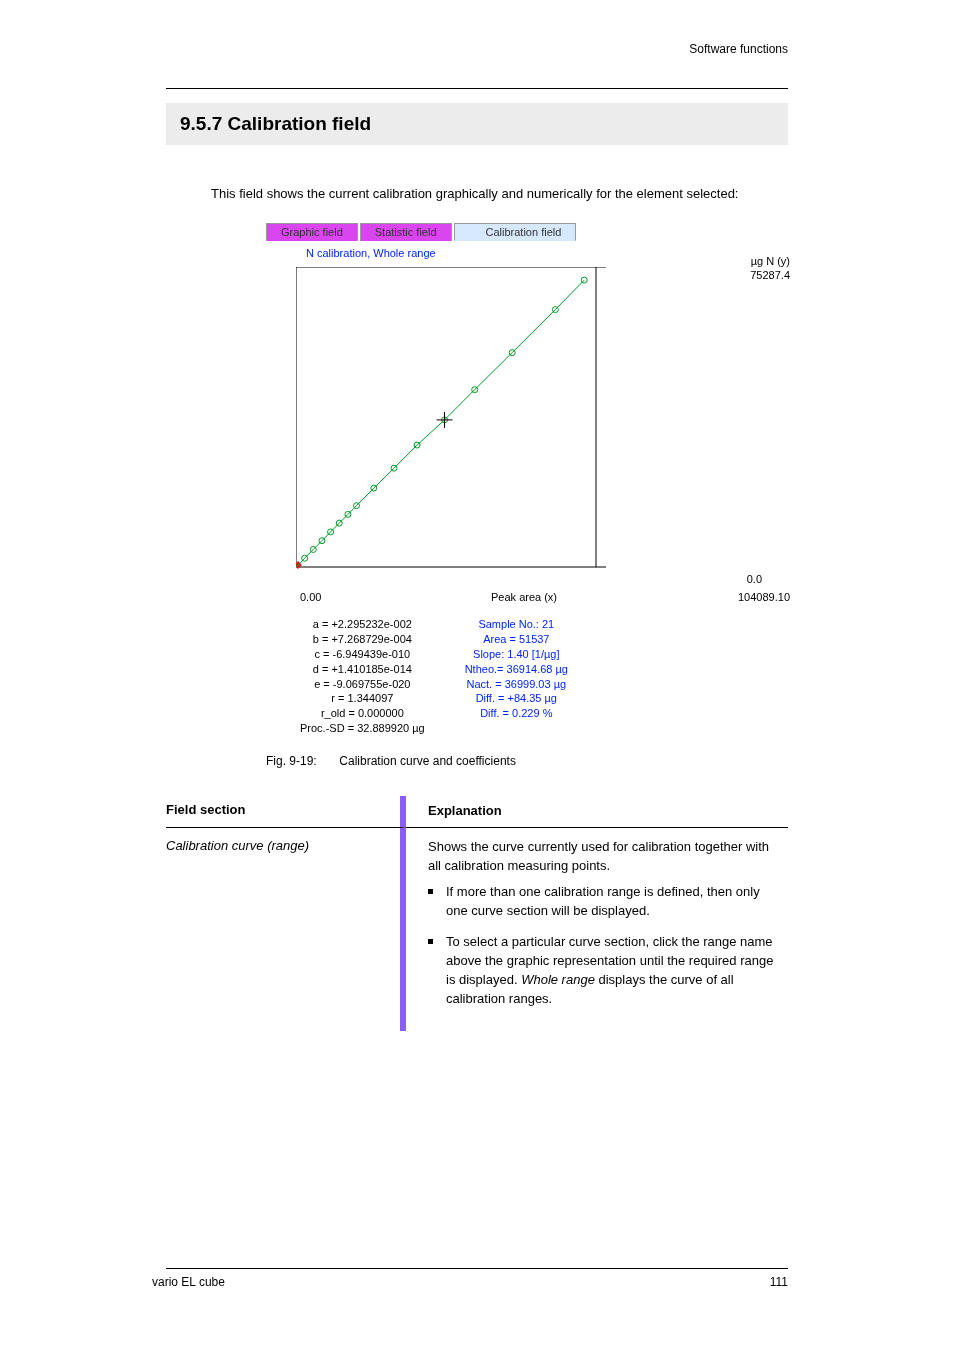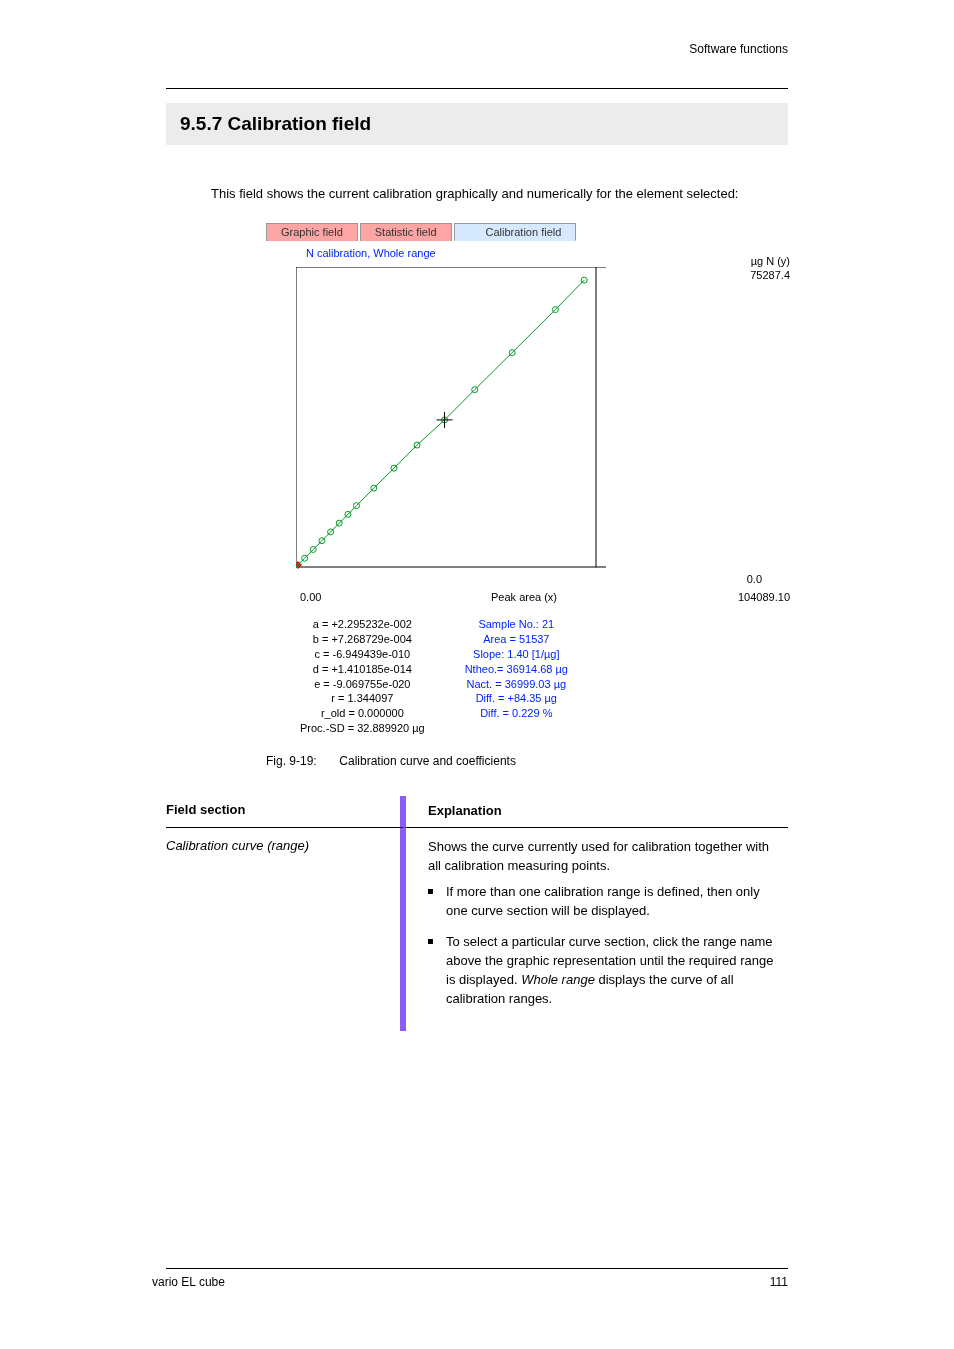--- a/index.html
+++ b/index.html
@@ -47,21 +47,21 @@
   }
   
   .tabs-row {
     display: flex;
     font-size: 11px;
   }
   .tab {
     padding: 2px 14px;
     border: 1px solid #999;
     border-bottom: none;
-    background: #fca5a5;
+    background: #d946ef;
     margin-right: 2px;
     color: #333;
     white-space: nowrap;
   }
   .tab.selected {
     background: #d6e9ff;
     border-bottom: 1px solid #d6e9ff;
     padding-left: 31px;
   }
   .chart-title {

